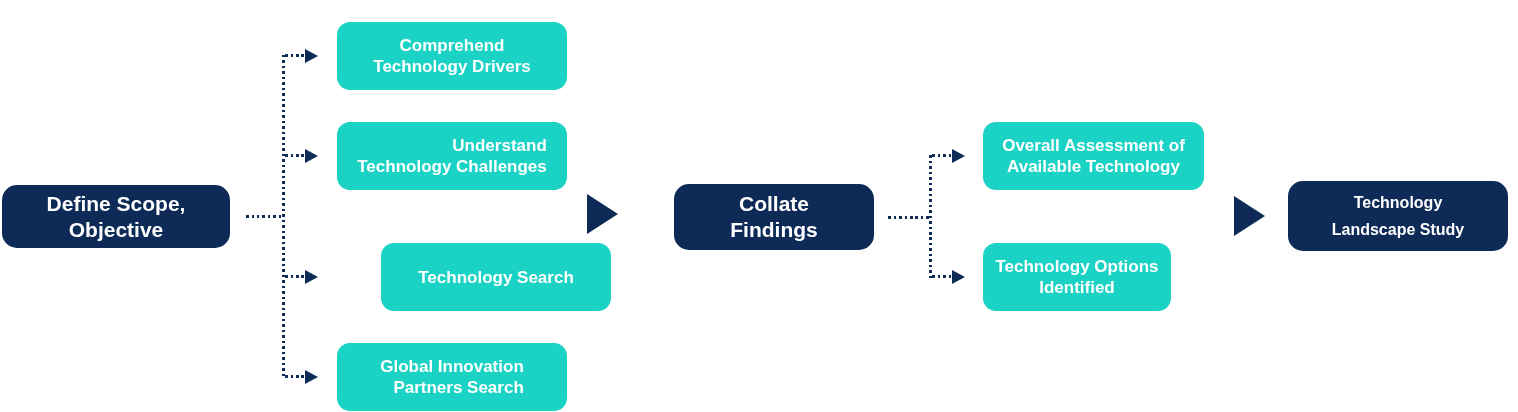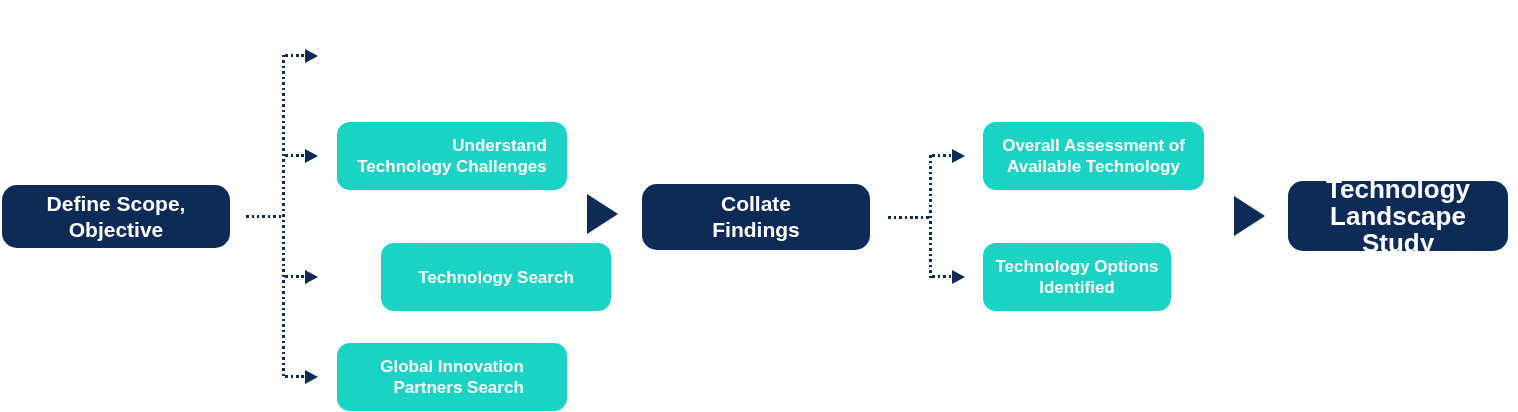--- a/index.html
+++ b/index.html
@@ -31,21 +31,21 @@
   .node .label {
     white-space: pre-line;
     padding: 2px 8px;
   }
   .node.navy {
     background: var(--navy);
     border-radius: 15px;
     font-size: 21px;
     line-height: 26px;
   }
-  .node.navy.end { font-size: 26px; line-height: 27px; }
+  .node.navy.end { font-size: 16px; line-height: 27px; }
   .node.teal {
     background: var(--teal);
     border-radius: 13px;
     font-size: 17px;
     line-height: 21px;
   }
   
   .dot-h {
     position: absolute;
     height: 3px;
@@ -91,35 +91,39 @@
 
   <div class="dot-h" style="left:285px; top:154px; width:22px;"></div>
   <div class="arrowhead" style="left:305px; top:149px;"></div>
 
   <div class="dot-h" style="left:285px; top:275px; width:22px;"></div>
   <div class="arrowhead" style="left:305px; top:270px;"></div>
 
   <div class="dot-h" style="left:285px; top:375px; width:22px;"></div>
   <div class="arrowhead" style="left:305px; top:370px;"></div>
 
+  <div class="node teal" style="left:337px; top:22px; width:230px; height:68px;">
+    <span class="label">Comprehend
+Technology Drivers</span>
+  </div>
   <div class="node teal" style="left:337px; top:122px; width:230px; height:68px;text-align:right;">
     <span class="label">Understand
 Technology Challenges</span>
   </div>
   <div class="node teal" style="left:337px; top:243px; width:230px; height:68px;margin-left:44px;">
     <span class="label">Technology Search</span>
   </div>
   <div class="node teal" style="left:337px; top:343px; width:230px; height:68px;text-align:right;">
     <span class="label">Global Innovation
 Partners Search</span>
   </div>
 
   <div class="big-arrow" style="left:587px; top:194px;"></div>
 
-  <div class="node navy" style="left:642px; top:184px; width:228px; height:66px;">
+  <div class="node navy" style="left:674px; top:184px; width:200px; height:66px;">
     <span class="label">Collate
 Findings</span>
   </div>
 
   <div class="dot-h" style="left:888px; top:216px; width:44px;"></div>
   <div class="dot-v" style="left:929px; top:155px; height:124px;"></div>
 
   <div class="dot-h" style="left:932px; top:154px; width:21px;"></div>
   <div class="arrowhead" style="left:952px; top:149px;"></div>
 

